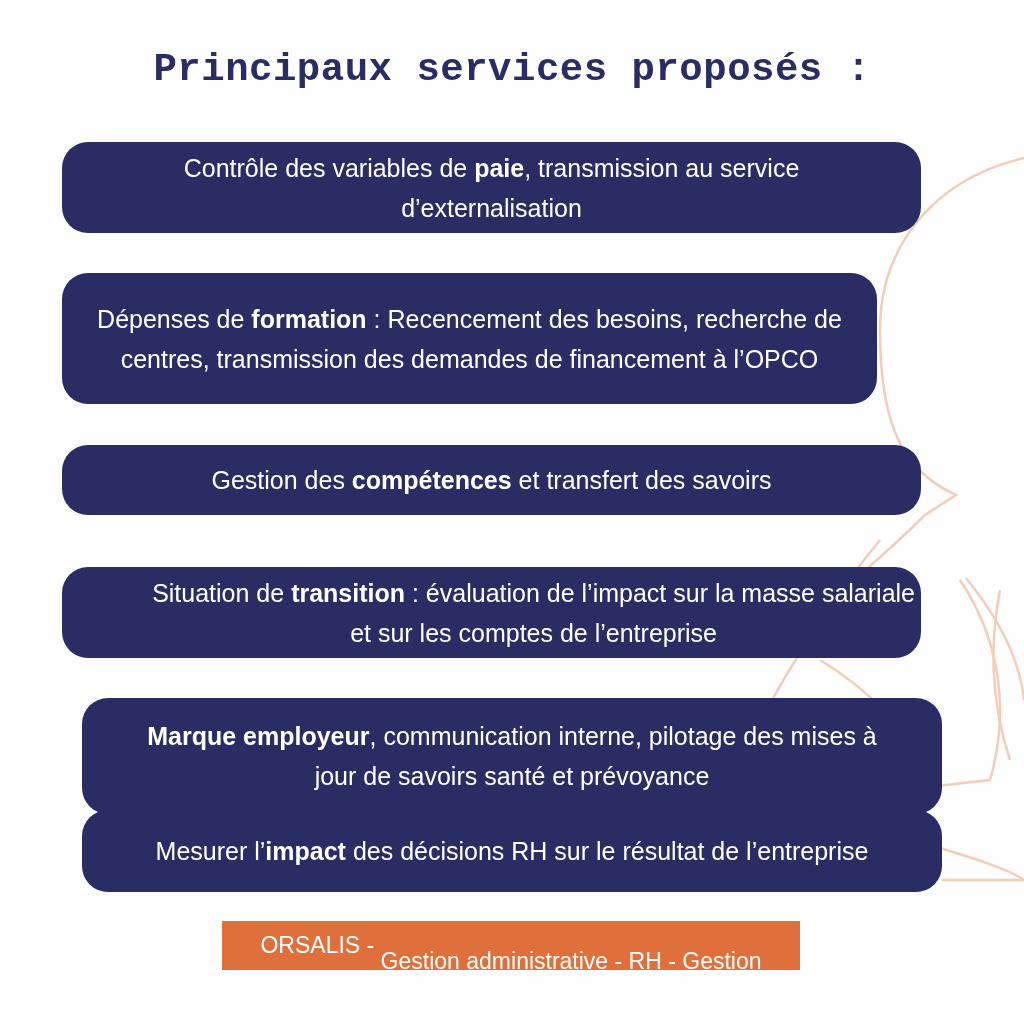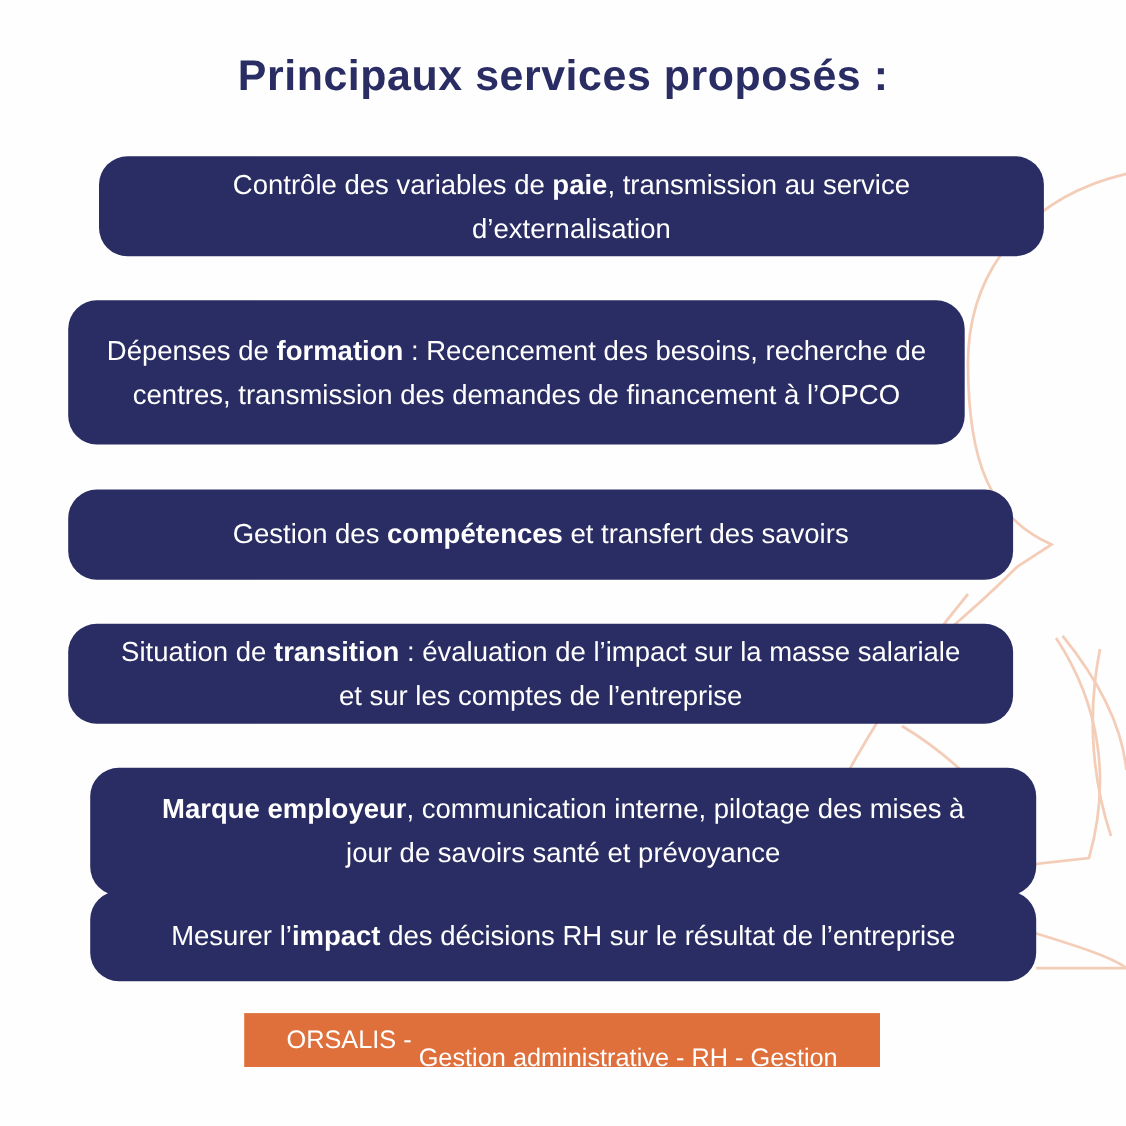--- a/index.html
+++ b/index.html
@@ -4,21 +4,21 @@
 <style>
   html, body { margin:0; padding:0; }
   body {
     width:1024px; height:1024px; position:relative; overflow:hidden;
     background:#fefefe;
     font-family:"Liberation Sans", "DejaVu Sans", sans-serif;
   }
   .deco { position:absolute; left:0; top:0; width:1024px; height:1024px; pointer-events:none; }
   .title {
     position:absolute; left:0; top:48px; width:1024px; text-align:center;
-    font-family:Liberation Sans, sans-serif; font-weight:bold;
+    font-family:Liberation Mono, monospace; font-weight:bold;
     font-size:39px; color:#2a2d63; letter-spacing:0.5px;
   }
   .card {
     position:absolute; background:#2a2d63; border-radius:26px;
     color:#ffffff; display:flex; align-items:center; justify-content:center;
     text-align:center; font-size:25px; line-height:40px; box-sizing:border-box; padding:0 6px;
   }
   .card b { font-weight:bold; }
   .banner {
     position:absolute; left:222px; top:921px; width:578px; height:49px;
@@ -38,41 +38,41 @@
     <path d="M960 580 C1000 640 1010 710 990 780 L900 790"></path>
     <path d="M880 540 C830 600 780 680 740 760 L690 800 L640 810"></path>
     <path d="M820 660 C870 690 920 740 940 790 L860 790 C800 790 740 800 700 810"></path>
     <path d="M930 845 C980 860 1010 870 1024 880"></path>
     <path d="M942 880 L1024 880"></path>
   </g>
 </svg>
 
 <div class="title">Principaux services proposés :</div>
 
-<div class="card" style="left:62px;top:142px;width:859px;height:91px;margin-left:28px;">
+<div class="card" style="left:62px;top:142px;width:859px;height:91px;">
   <div>
     <span>Contrôle des variables de </span><b>paie</b><span>, transmission au service</span><br>
     <span>d’externalisation</span>
   </div>
 </div>
 
 <div class="card" style="left:62px;top:273px;width:815px;height:131px;">
   <div>
     <span>Dépenses de </span><b>formation</b><span> : Recencement des besoins, recherche de</span><br>
     <span>centres, transmission des demandes de financement à l’OPCO</span>
   </div>
 </div>
 
-<div class="card" style="left:62px;top:445px;width:859px;height:82px;">
+<div class="card" style="left:62px;top:445px;width:859px;height:70px;">
   <div>
     <span>Gestion des </span><b>compétences</b><span> et transfert des savoirs</span>
   </div>
 </div>
 
-<div class="card" style="left:62px;top:567px;width:859px;height:91px;">
+<div class="card" style="left:62px;top:567px;width:859px;height:91px;justify-content:flex-end;">
   <div>
     <span>Situation de </span><b>transition</b><span> : évaluation de l’impact sur la masse salariale</span><br>
     <span>et sur les comptes de l’entreprise</span>
   </div>
 </div>
 
 <div class="card" style="left:82px;top:698px;width:860px;height:116px;">
   <div>
     <span></span><b>Marque employeur</b><span>, communication interne, pilotage des mises à</span><br>
     <span>jour de savoirs santé et prévoyance</span>

